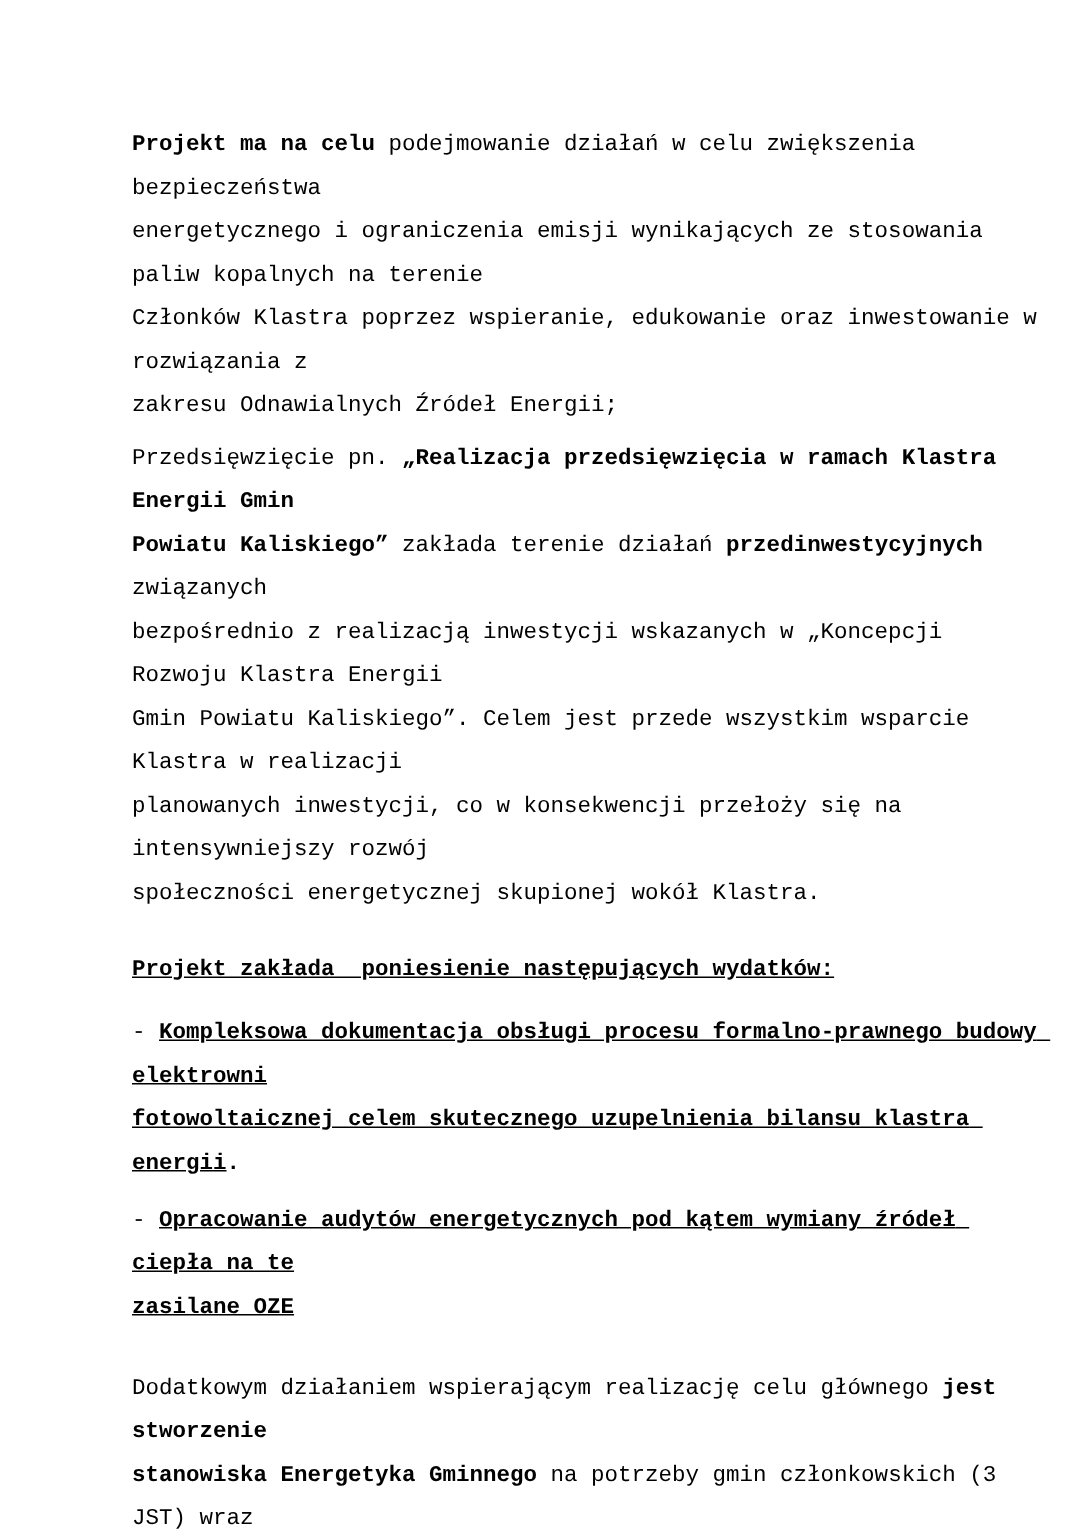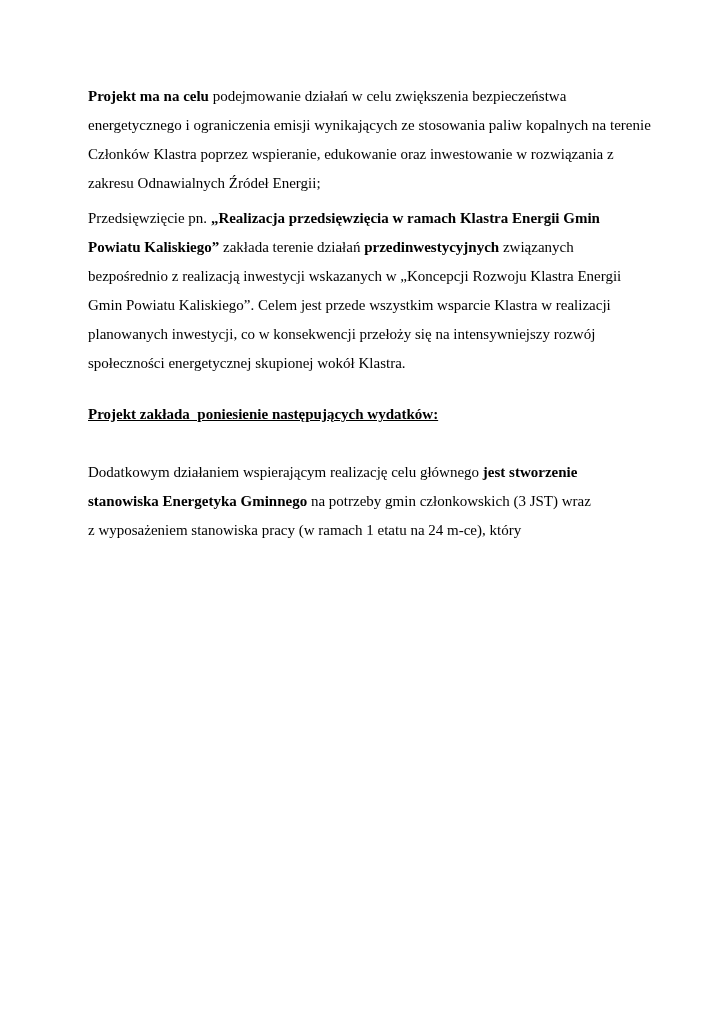--- a/index.html
+++ b/index.html
@@ -9,21 +9,21 @@
   }
   .page {
     position: relative;
     width: 724px;
     height: 1024px;
     margin: 0 auto;
     background: #ffffff;
     box-sizing: border-box;
     padding: 82px 28px 0 88px;
     overflow: hidden;
-    font-family: Liberation Serif, serif;
+    font-family: Liberation Mono, monospace;
     font-size: 15px;
     line-height: 29px;
     color: #000000;
   }
   .page p {
     margin: 0 0 6px 0;
     white-space: pre-wrap;
   }
   .page p.item {
     margin: 0 0 9px 0;
@@ -47,18 +47,22 @@
 Członków Klastra poprzez wspieranie, edukowanie oraz inwestowanie w rozwiązania z
 zakresu Odnawialnych Źródeł Energii;</span></p>
       <p class="body"><span class="">Przedsięwzięcie pn. </span><span class="b ">„Realizacja przedsięwzięcia w ramach Klastra Energii Gmin
 Powiatu Kaliskiego” </span><span class="">zakłada terenie działań </span><span class="b ">przedinwestycyjnych</span><span class=""> związanych
 bezpośrednio z realizacją inwestycji wskazanych w „Koncepcji Rozwoju Klastra Energii
 Gmin Powiatu Kaliskiego”. Celem jest przede wszystkim wsparcie Klastra w realizacji
 planowanych inwestycji, co w konsekwencji przełoży się na intensywniejszy rozwój
 społeczności energetycznej skupionej wokół Klastra.</span></p>
       <div class="gap"></div>
       <p class="heading"><span class="b u">Projekt zakłada  poniesienie następujących wydatków:</span></p>
+      <p class="item"><span class="">- </span><span class="b u">Kompleksowa dokumentacja obsługi procesu formalno-prawnego budowy elektrowni
+fotowoltaicznej celem skutecznego uzupelnienia bilansu klastra energii</span><span class="b ">.</span></p>
+      <p class="item"><span class="">- </span><span class="b u">Opracowanie audytów energetycznych pod kątem wymiany źródeł ciepła na te
+zasilane OZE</span></p>
       <div class="gap"></div>
       <p class="body"><span class="">Dodatkowym działaniem wspierającym realizację celu głównego </span><span class="b ">jest stworzenie
 stanowiska Energetyka Gminnego </span><span class="">na potrzeby gmin członkowskich (3 JST) wraz
 z wyposażeniem stanowiska pracy (w ramach 1 etatu na 24 m-ce), który</span></p>
     </div>
 </div>
 
 </body></html>

